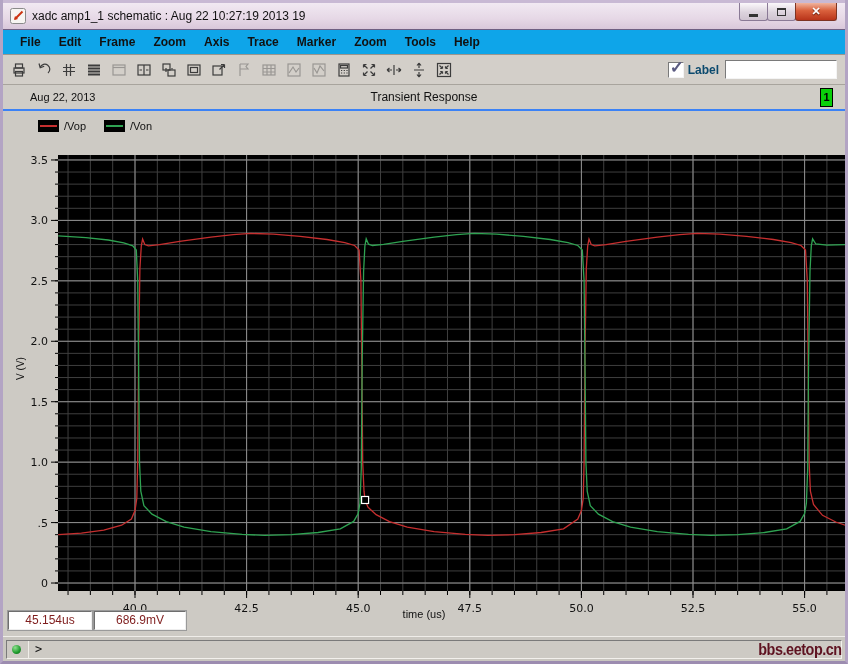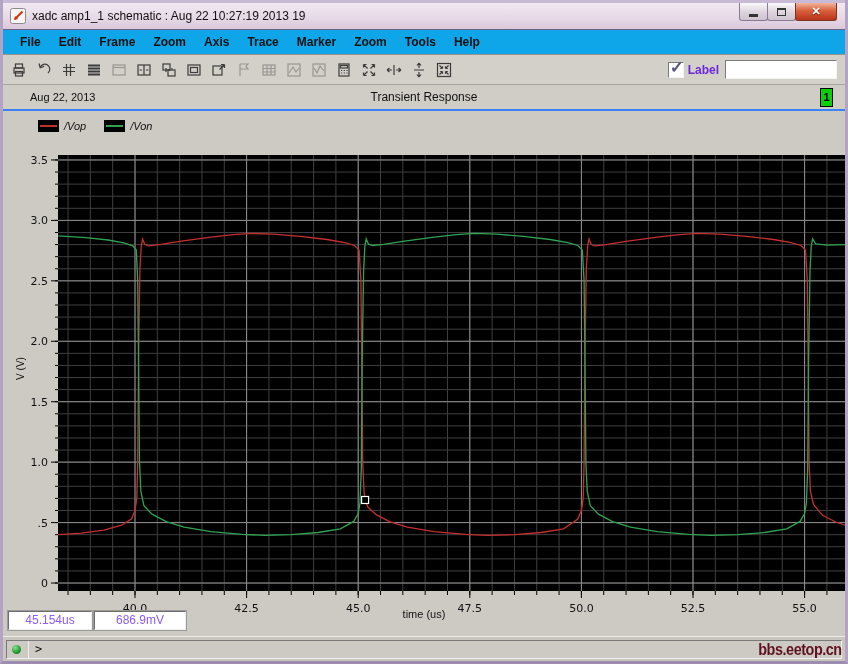--- a/index.html
+++ b/index.html
@@ -47,21 +47,21 @@
   }
   .tbtn { width:24px; height:24px; display:flex; align-items:center; justify-content:center; margin-right:1px; }
   .tbtn svg { stroke:#3c3c3c; fill:none; stroke-width:1.2; }
   .tbtn.disabled { opacity:0.38; }
   .toolbar .spacer { flex:1; }
   .checkbox {
     width:16px; height:16px; background:#fff; border:1px solid;
     border-color:#7a7a7a #f4f4f4 #f4f4f4 #7a7a7a; position:relative; margin-right:4px;
   }
   .checkbox .tick { position:absolute; left:1px; top:-6px; color:#5a5a80; font-size:17px; font-weight:bold; }
-  .label-text { font-size:12px; font-weight:bold; color:#6d28d9; margin-right:6px; }
+  .label-text { font-size:12px; font-weight:bold; color:#0c4a6e; margin-right:6px; }
   .label-input {
     width:112px; height:19px; background:#fff; border:1px solid;
     border-color:#7a7a7a #f4f4f4 #f4f4f4 #7a7a7a; font-size:12px; padding:0 3px;
     font-family:"Liberation Sans", sans-serif;
   }
 
   
   .header {
     height:26px; background:#d0cdc7; border-bottom:2px solid #3b82f6;
     position:relative; display:flex; align-items:center;
@@ -70,35 +70,35 @@
   .header .gtitle { width:100%; text-align:center; font-size:12px; color:#111; }
   .page-badge {
     position:absolute; right:12px; top:3px; width:13px; height:19px;
     background:#0ad00a; border:1px solid #000; color:#000;
     font-size:11px; font-weight:bold; text-align:center; line-height:17px;
   }
 
   
   .plot-region { position:relative; height:525px; background:#cdcac4; }
   .legend { position:absolute; left:35px; top:9px; display:flex; align-items:center; }
-  .legend-item { display:flex; align-items:center; margin-right:18px; cursor:default;font-style:italic; }
+  .legend-item { display:flex; align-items:center; margin-right:18px; cursor:default; }
   .legend-swatch { width:21px; height:12px; background:#000; position:relative; margin-right:5px; }
   .legend-swatch .line { position:absolute; left:2px; right:2px; top:5px; height:2px; }
   .legend-label { font-size:11px; color:#111; }
   .y-axis-title {
     position:absolute; left:6px; top:252px; font-size:10px; color:#111;
     transform:rotate(-90deg); transform-origin:center;
   }
   .x-axis-title { position:absolute; left:0; right:0; top:497px; text-align:center; font-size:11px; color:#111; }
   #chart-svg { position:absolute; left:0; top:0; }
   .readouts { position:absolute; left:5px; top:500px; display:flex; }
   .readout-box {
     height:19px; background:#fff; border:1px solid;
     border-color:#6e6e6e #eee #eee #6e6e6e; outline:1px solid #9a9a9a;
-    font-size:12px; color:#8b5cf6; text-align:center; line-height:17px; margin-right:2px;
+    font-size:12px; color:#7f1d1d; text-align:center; line-height:17px; margin-right:2px;
   }
   .readout-x { width:84px; } .readout-y { width:92px; }
 
   
   .cmdbar {
     height:25px; background:#c9c6c0; display:flex; align-items:center;
     border-top:1px solid #efede9; padding:2px 3px;
   }
   .cmd-field {
     flex:1; height:19px; border:1px solid; border-color:#7a7a7a #f2f0ec #f2f0ec #7a7a7a;

